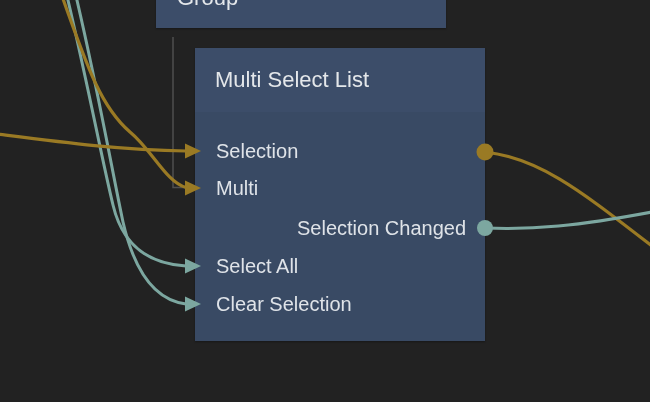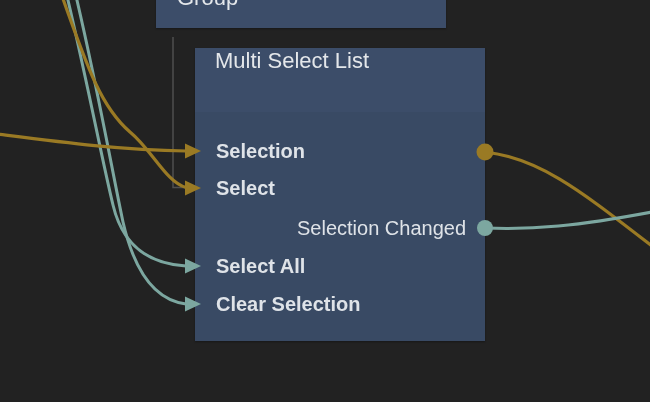--- a/index.html
+++ b/index.html
@@ -25,29 +25,29 @@
     color: #E4E7EA; font-size: 22px; font-weight: 400;
     white-space: nowrap;
   }
   .msl-node {
     left: 195px; top: 48px; width: 290px; height: 293px;
     background: #394A64;
   }
   .msl-header {
     position: absolute; left: 0; top: 0; right: 0; height: 64px;
     background: #3C4D69;
-    display: flex; 
+    display: flex; align-items: center;
   }
   .msl-header .node-title { padding-left: 20px; }
   .port {
     position: absolute; left: 0; right: 0; height: 28px;
     line-height: 28px; font-size: 20px; color: #DFE3E8;
     white-space: nowrap;
   }
-  .port.in  { text-align: left;  padding-left: 21px; font-weight: bold; }
+  .port.in  { text-align: left;  padding-left: 21px; }
   .port.out { text-align: right; padding-right: 19px; }
   .port-selection        { top: 89px;  }
   .port-items            { top: 126px; }
   .port-selection-changed{ top: 166px; padding-left: 40px; }
   .port-select-all       { top: 204px; }
   .port-clear-selection  { top: 242px; }
   svg.wires {
     position: absolute; left: 0; top: 0; z-index: 5;
   }
 </style>
@@ -61,21 +61,21 @@
   </div>
 
   <div class="node msl-node">
     <div class="msl-header">
       <div class="node-title">Multi Select List</div>
     </div>
     <div class="port in port-selection">
       <span>Selection</span>
     </div>
     <div class="port in port-items">
-      <span>Select</span>
+      <span>Multi</span>
     </div>
     <div class="port out port-selection-changed">
       <span>Selection Changed</span>
     </div>
     <div class="port in port-clear-selection">
       <span>Clear Selection</span>
     </div>
     <div class="port in port-select-all">
       <span>Select All</span>
     </div>

